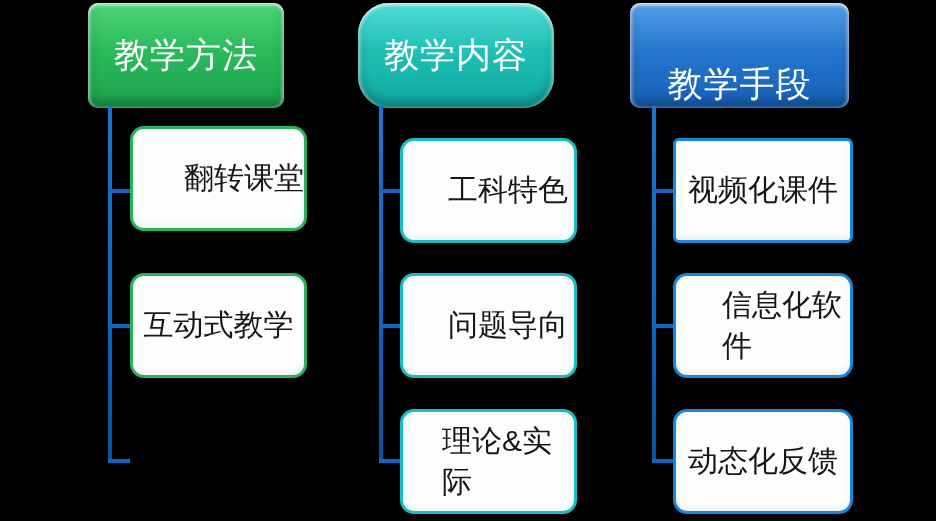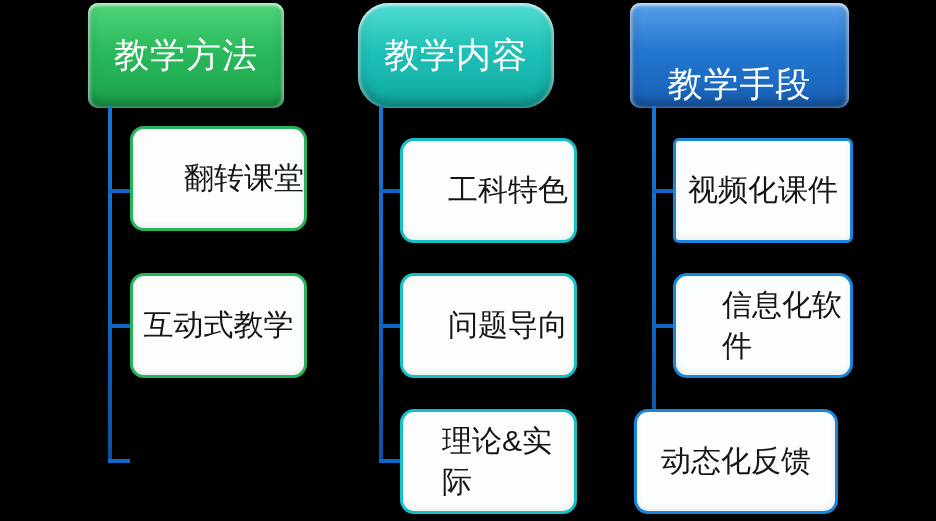--- a/index.html
+++ b/index.html
@@ -92,17 +92,17 @@
   <div class="vline" style="left:652px;top:106px;height:357px;"></div>
   <div class="hline" style="left:652px;top:189px;width:21px;"></div>
   <div class="hline" style="left:652px;top:324px;width:21px;"></div>
   <div class="hline" style="left:652px;top:459px;width:21px;"></div>
   <div class="child c2" style="left:673px;top:138px;width:180px;border-radius:6px;">
     <span class="label">视频化课件</span>
   </div>
   <div class="child c2" style="left:673px;top:273px;width:180px;padding-left:46px;">
     <span class="label">信息化软件</span>
   </div>
-  <div class="child c2" style="left:634px;top:409px;width:204px;">
+  <div class="child c2" style="left:673px;top:409px;width:180px;">
     <span class="label">动态化反馈</span>
   </div>
 
 </div>
 
 </body></html>

